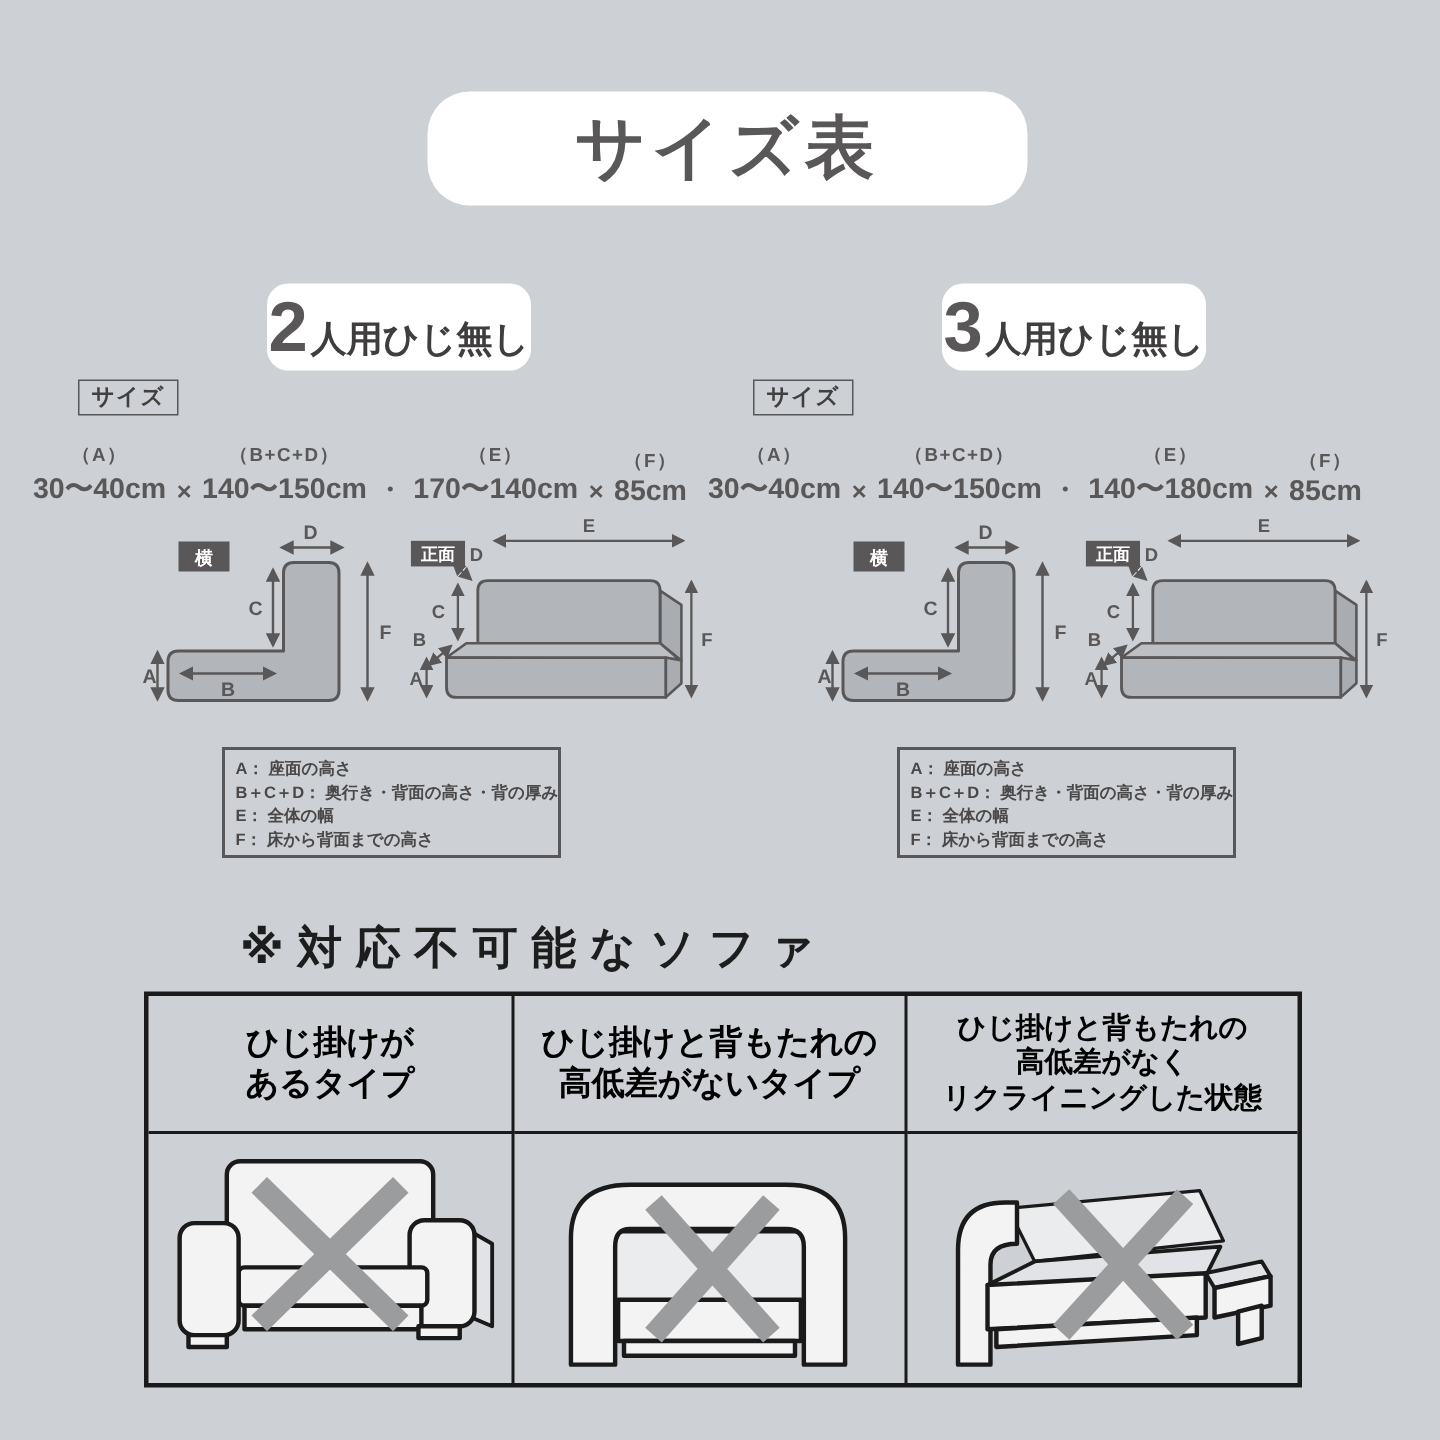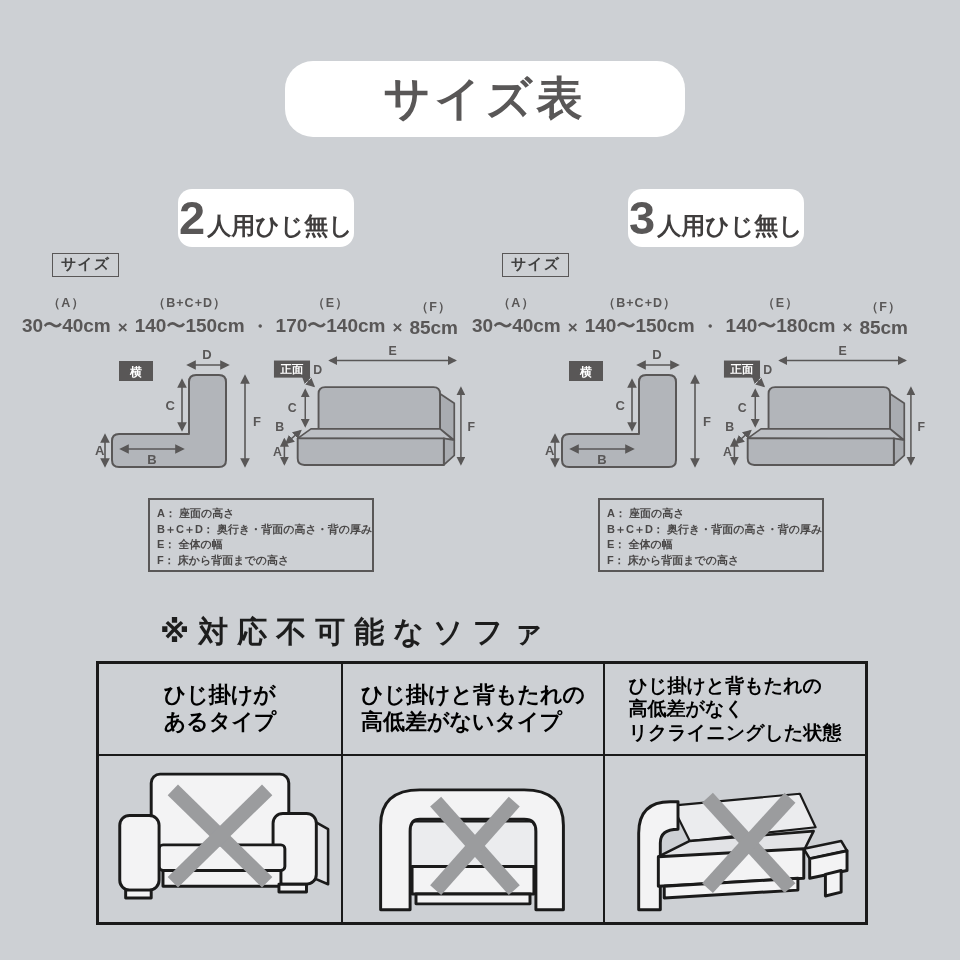--- a/index.html
+++ b/index.html
@@ -58,21 +58,21 @@
   .incompat-heading{
     left:112px;top:612px;font-size:30px;font-weight:bold;color:#1d1d1d;letter-spacing:9px;white-space:nowrap;margin-left:48px;
   }
   .incompat-table{
     left:96px;top:661px;width:772px;height:264px;border:3px solid #1a1a1a;box-sizing:border-box;
     display:grid;grid-template-columns:244px 262px 260px;grid-template-rows:92px 166px;background:#cdd0d4;
   }
   .cell{box-sizing:border-box;display:flex;align-items:center;justify-content:center;}
   .c-br{border-right:2px solid #1a1a1a;}
   .c-bb{border-bottom:2px solid #1a1a1a;}
-  .th-text{white-space:pre-line;font-weight:bold;color:#000;line-height:1.22;}
+  .th-text{white-space:pre-line;text-align:center;font-weight:bold;color:#000;line-height:1.22;}
   .th-1{font-size:22px;}
   .th-2{font-size:22px;}
   .th-3{font-size:19px;}
   .sofa-fill{fill:#f3f3f4;stroke:#1a1a1a;stroke-width:3;stroke-linejoin:round;}
   .sofa-fill2{fill:#ebecee;stroke:#1a1a1a;stroke-width:2.2;stroke-linejoin:round;}
   .sofa-shade{fill:#e2e3e6;stroke:#1a1a1a;stroke-width:2.6;stroke-linejoin:round;}
   .x-mark{stroke:#9b9c9e;stroke-width:15;stroke-linecap:butt;}
 </style>
 </head>
 <body>

